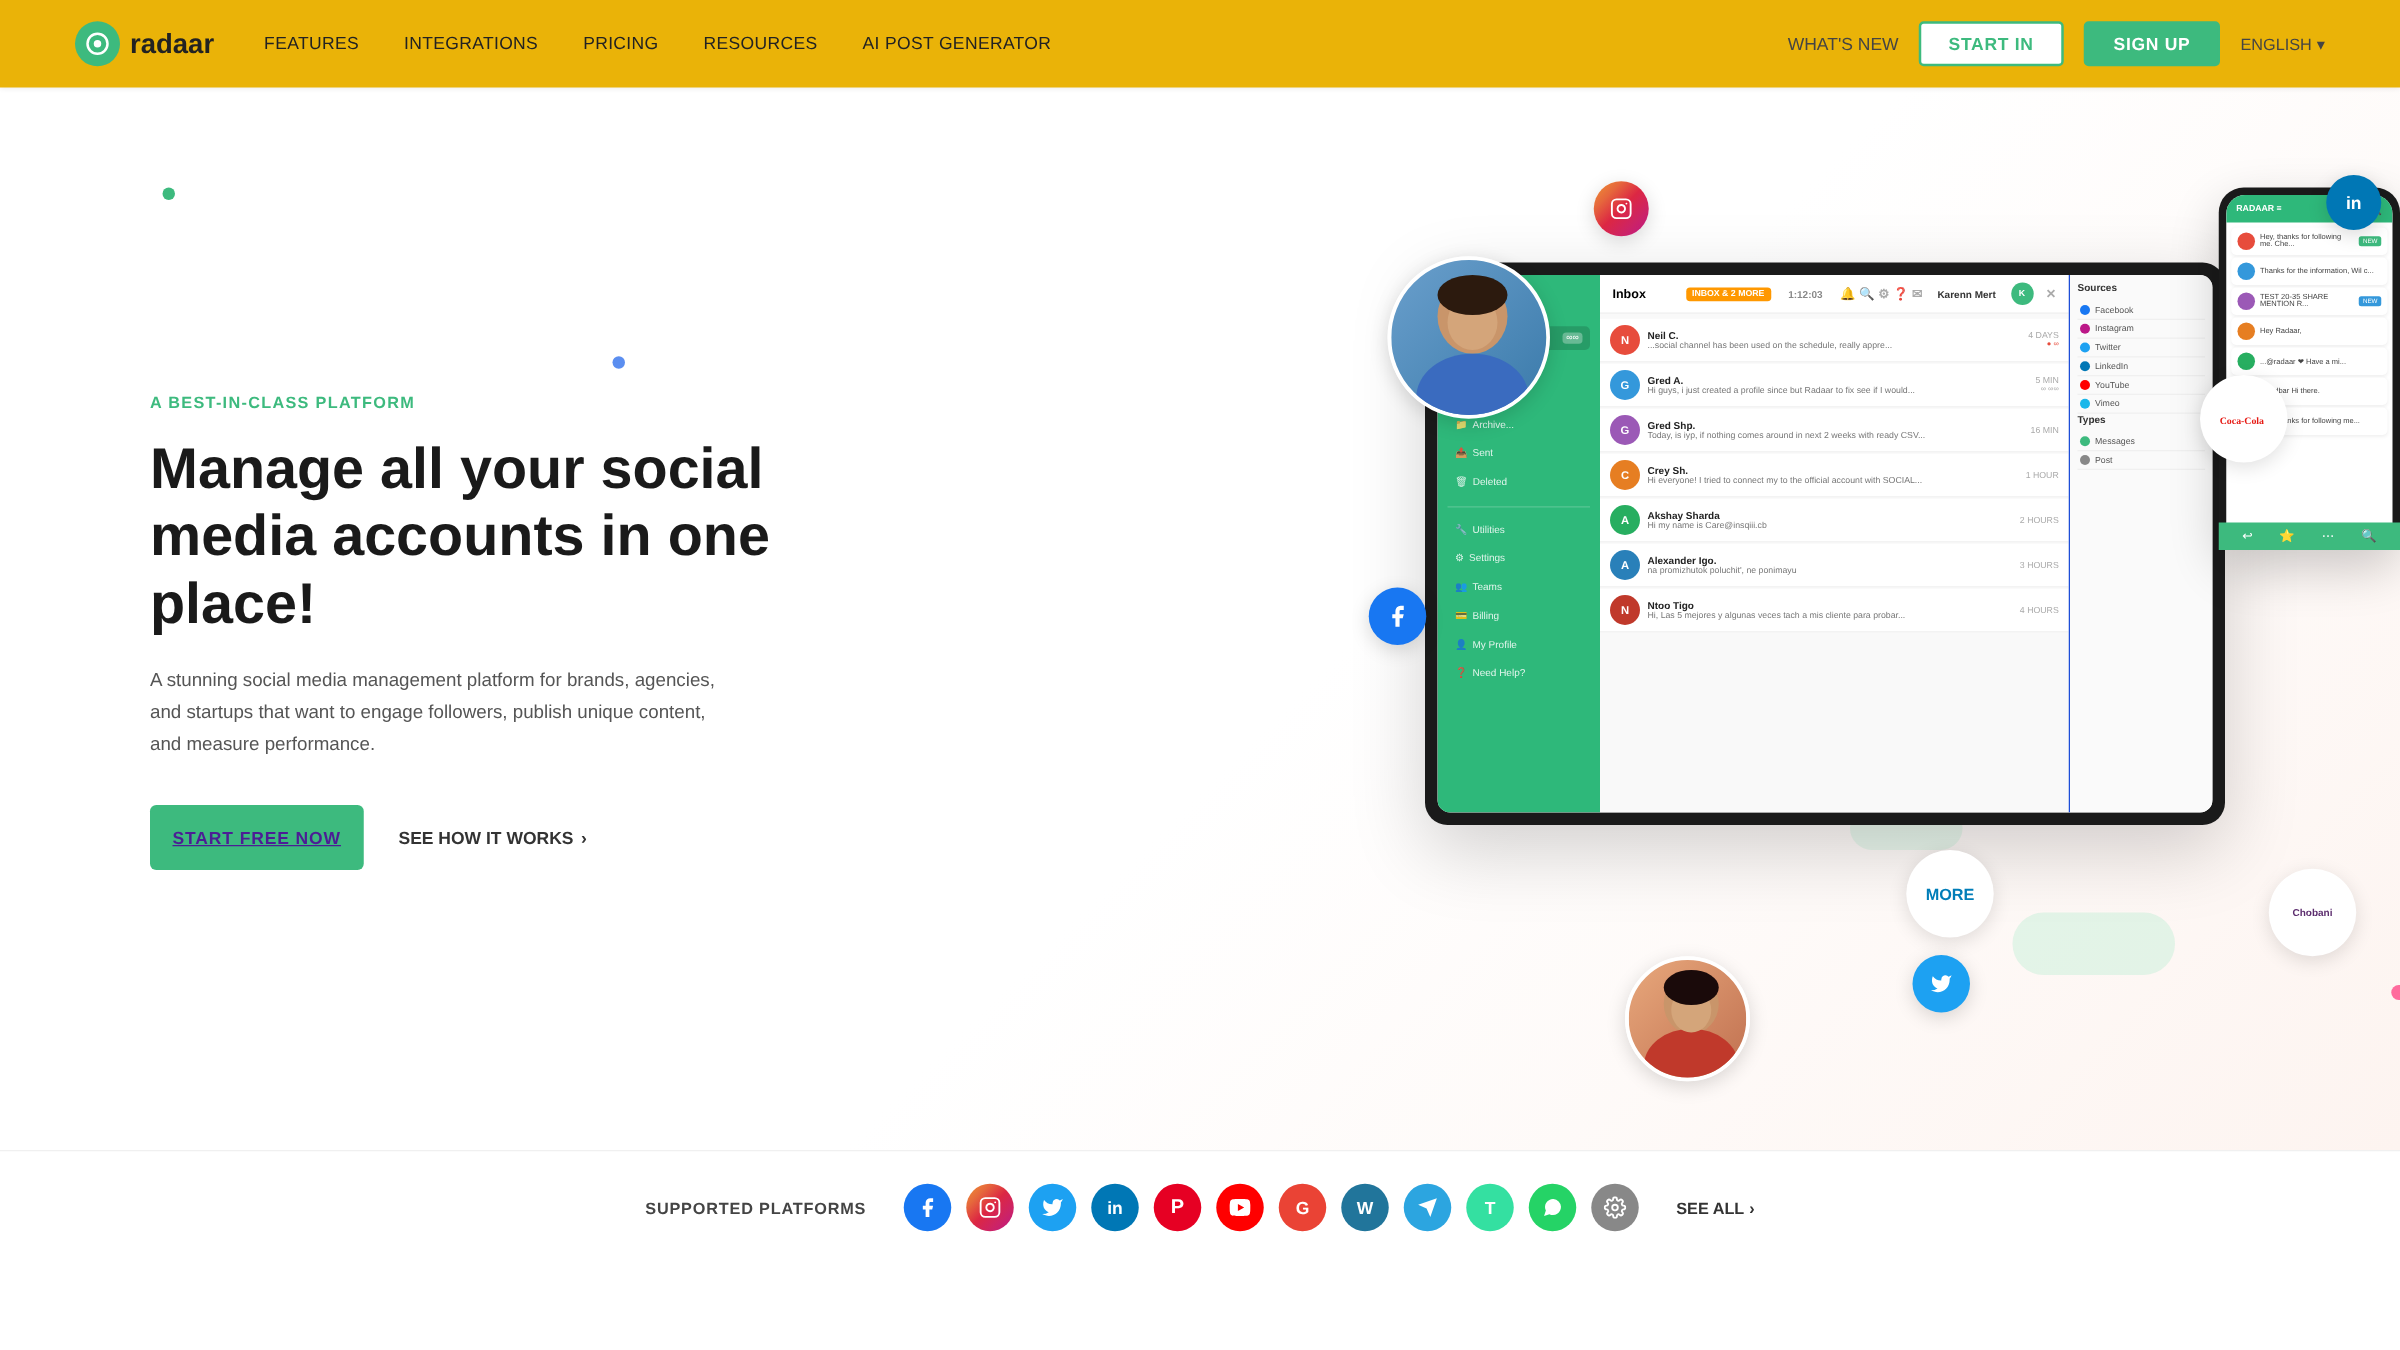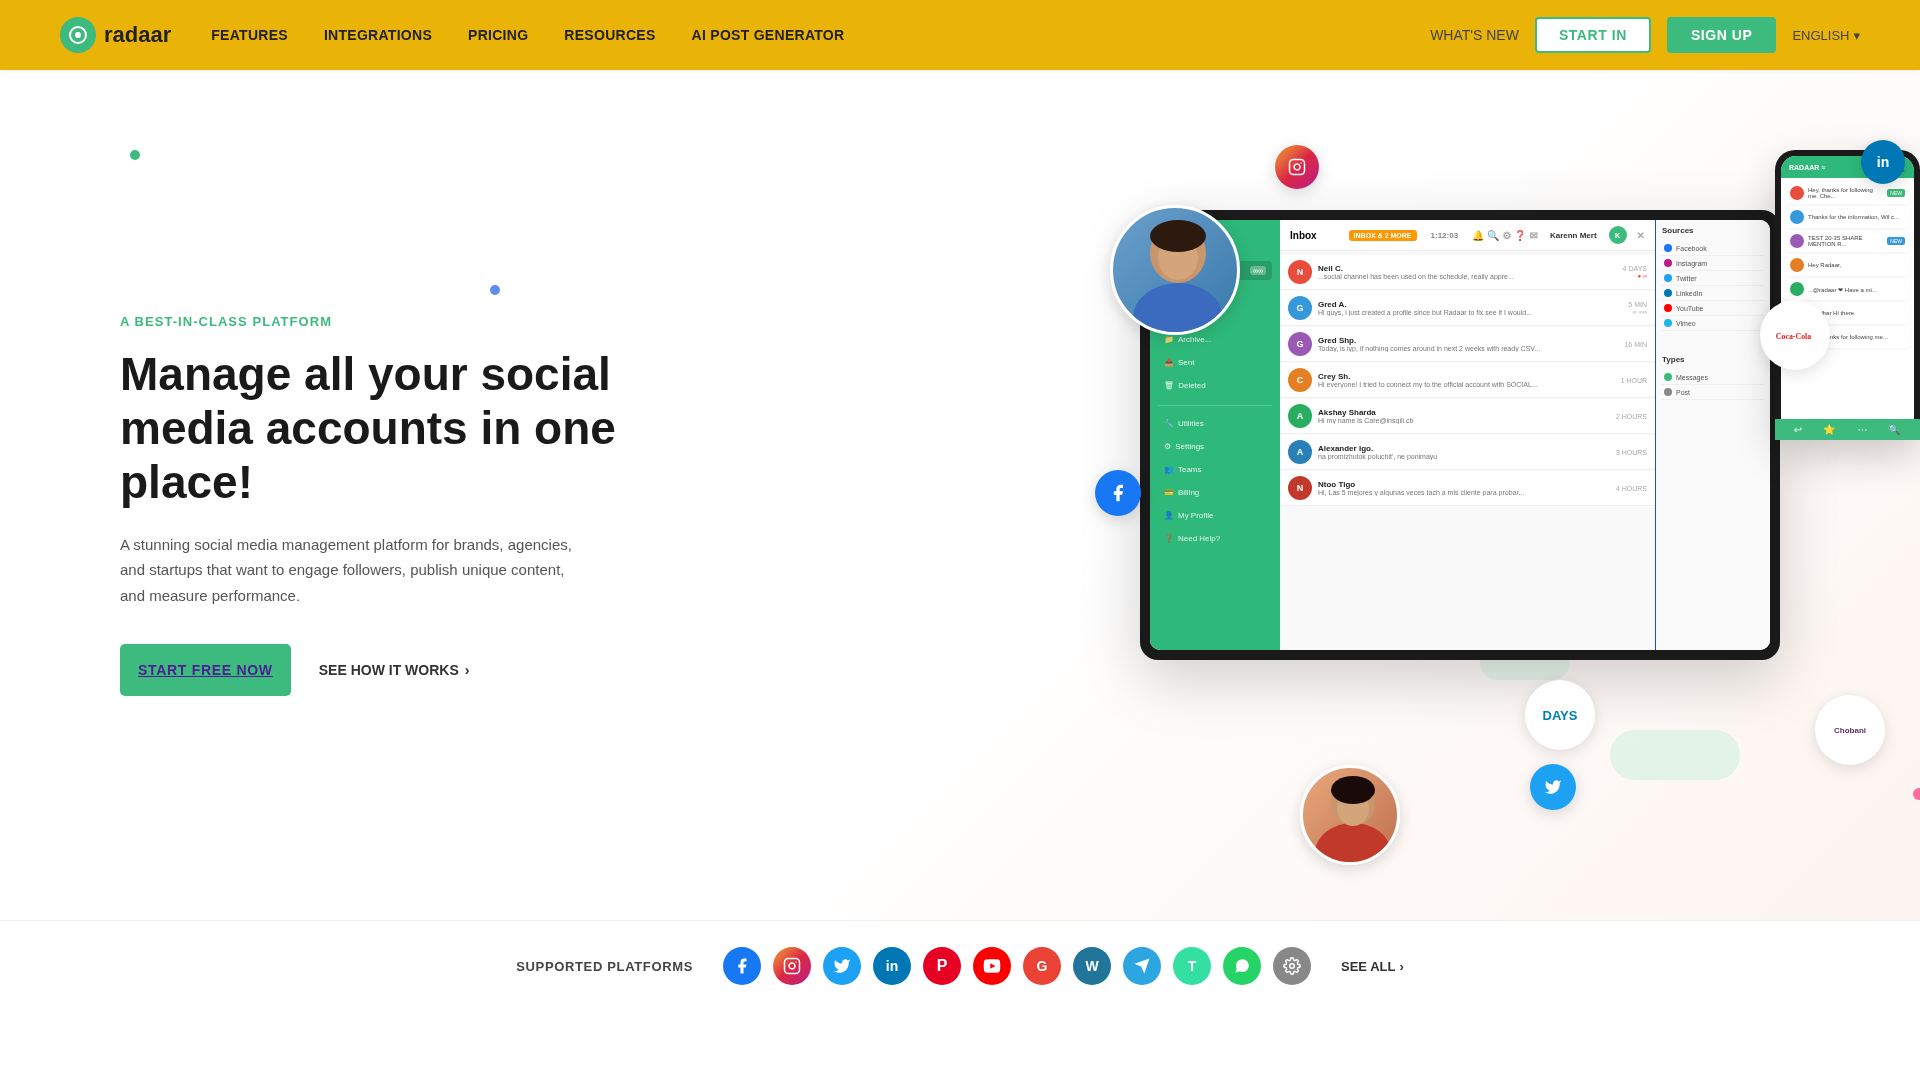--- a/index.html
+++ b/index.html
@@ -35,21 +35,21 @@
     .nav-links {
       display: flex;
       gap: 36px;
       list-style: none;
       margin-left: 40px;
     }
     .nav-links a {
       text-decoration: none;
       color: #222;
       font-size: 14px;
-      font-weight: 700;
+      font-weight: 400;
       letter-spacing: 0.02em;
     }
     .nav-left { display: flex; align-items: center; }
     .nav-right { display: flex; align-items: center; gap: 16px; }
     .whats-new { font-size: 14px; color: #444; font-weight: 500; cursor: pointer; }
     .btn-signin {
       border: 2px solid #3dba7e;
       color: #3dba7e;
       background: #fff;
       padding: 8px 22px;
@@ -734,21 +734,21 @@
               <span>LinkedIn</span>
           </div>
           <div class="source-item">
             <div class="source-dot" style="background:#ff0000;"></div>
               <span>YouTube</span>
           </div>
           <div class="source-item">
             <div class="source-dot" style="background:#1ab7ea;"></div>
               <span>Vimeo</span>
           </div>
-          <div style="margin-top:24px;">
+          <div style="margin-top:0;">
             <div class="sources-title">Types</div>
             <div class="source-item">
               <div class="source-dot" style="background:#3dba7e;"></div>
                 <span>Messages</span>
             </div>
             <div class="source-item">
               <div class="source-dot" style="background:#888;"></div>
                 <span>Post</span>
             </div>
           </div>
@@ -828,21 +828,21 @@
         </svg>
     </div>
 
     <div class="brand-float brand-coca" style="position:absolute;right:110px;top:170px;">
       <svg width="45" height="20" viewBox="0 0 80 30">
         <text x="5" y="22" font-size="14" font-weight="900" fill="#e61a14" font-family="serif">Coca-Cola</text>
       </svg>
     </div>
 
     <div class="brand-float brand-dell" style="position:absolute;left:445px;bottom:130px;font-size:13px;font-weight:900;color:#007db8;">
-      DAYS
+      MORE
     </div>
 
     <div class="brand-float brand-chobani" style="position:absolute;right:55px;bottom:115px;font-size:8px;font-weight:900;color:#5c2d6e;">
       Chobani
     </div>
 
     <div class="avatar-float" style="position:absolute;left:30px;top:75px;width:130px;height:130px;background:linear-gradient(135deg,#6a9fcc,#3a7aaa);">
       
       <svg width="130" height="130" viewBox="0 0 130 130">
         <ellipse cx="65" cy="45" rx="28" ry="30" fill="#c9956a"></ellipse>

